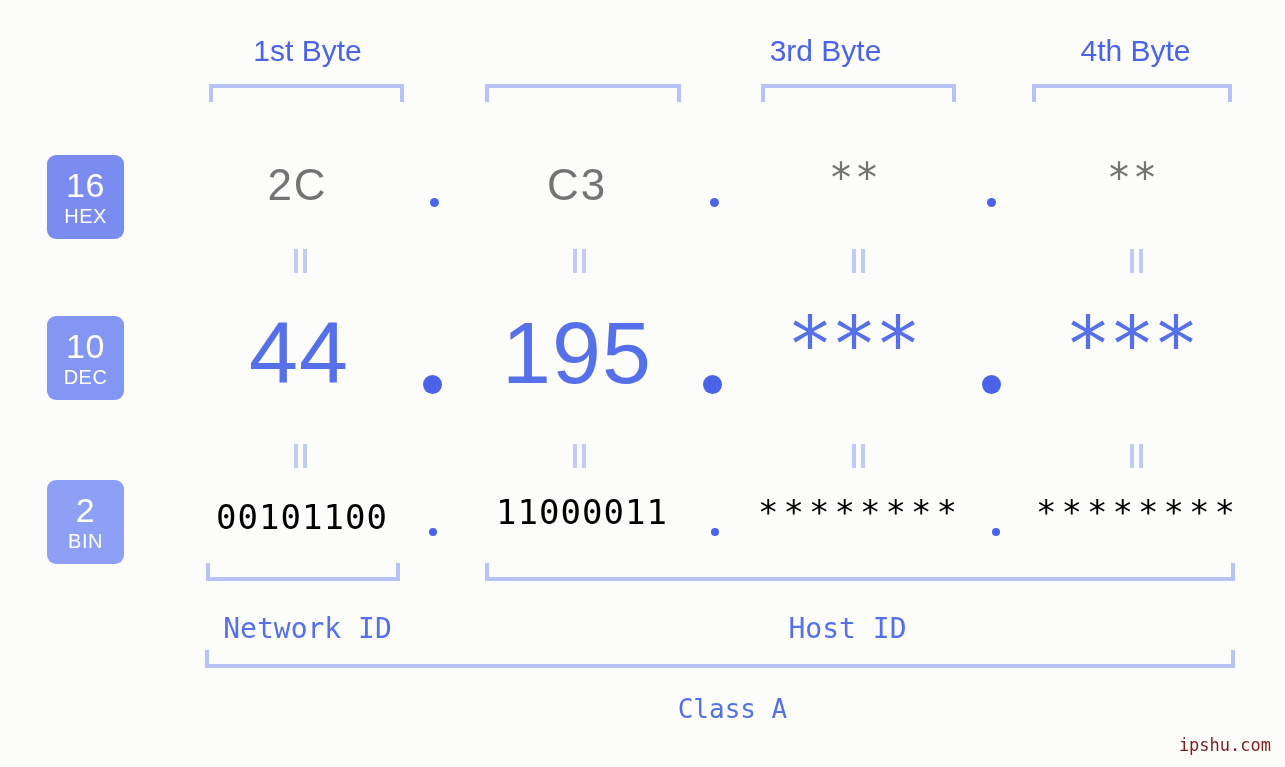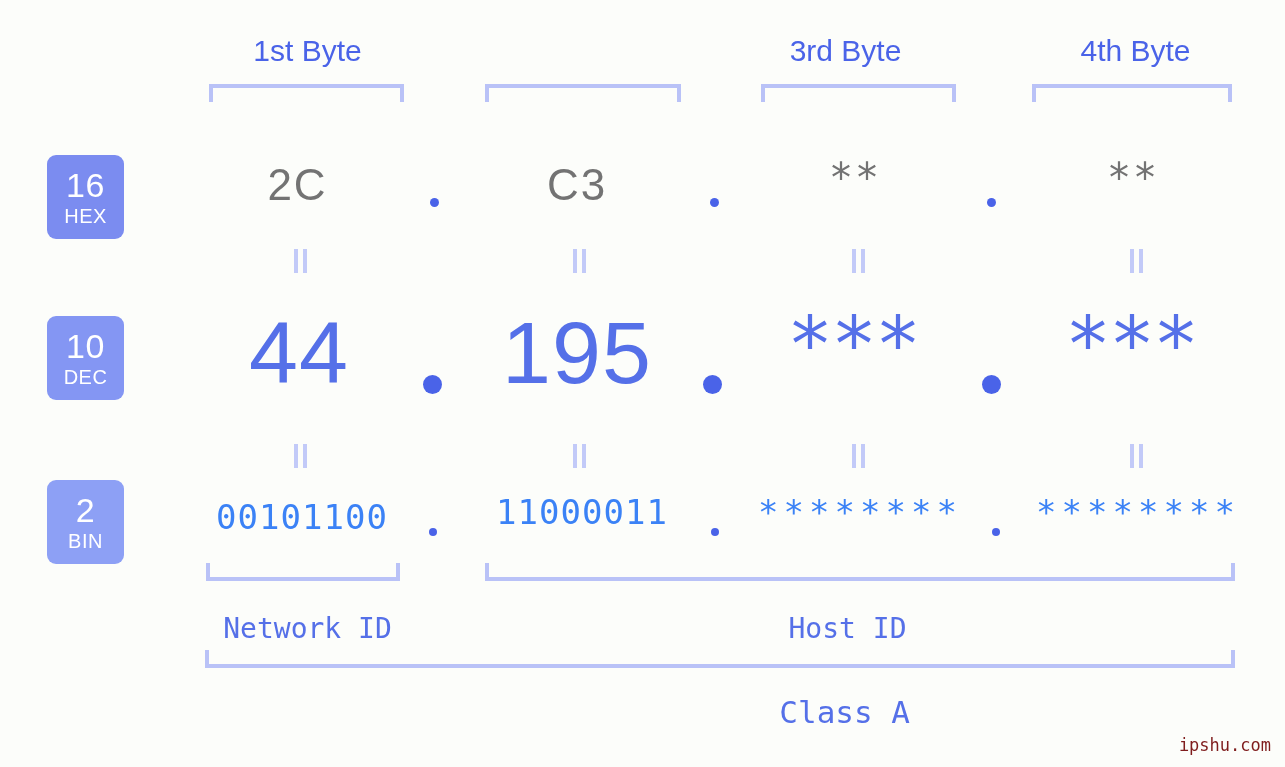--- a/index.html
+++ b/index.html
@@ -105,21 +105,21 @@
     font-family: "Liberation Sans", sans-serif;
     letter-spacing: 1px;
   }
   .row-dec .val.stars {
     font-family: "DejaVu Sans", sans-serif;
     font-size: 76px;
     letter-spacing: 6px;
   }
   .row-bin .val {
     font-size: 34px;
-    color: #3b82f6;
+    color: #000000;
     font-family: "DejaVu Sans Mono", monospace;
     letter-spacing: 1px;
   }
   .row-bin .val.stars {
     letter-spacing: 5px;
   }
 
   
   .sep-dot {
     position: absolute;
@@ -153,22 +153,22 @@
     text-align: center;
     font-size: 28px;
     color: #5570e8;
     font-family: "DejaVu Sans Mono", monospace;
     white-space: nowrap;
   }
 
   
   .class-label {
     position: absolute;
-    text-align: right;
-    font-size: 31px;
+    text-align: center;
+    font-size: 26px;
     color: #5570e8;
     font-family: "DejaVu Sans Mono", monospace;
     white-space: nowrap;
   }
 
   
   .watermark {
     position: absolute;
     right: 14px;
     bottom: 12px;
@@ -177,21 +177,21 @@
     font-family: "DejaVu Sans Mono", monospace;
     letter-spacing: 0px;
   }
 </style>
 </head>
 <body>
 
 <div id="page-root">
 
   <div class="byte-label" style="left:190px; width:235px;">1st Byte</div>
-  <div class="byte-label" style="left:728px; width:235px;text-align:center;">3rd Byte</div>
+  <div class="byte-label" style="left:708px; width:235px;text-align:center;">3rd Byte</div>
   <div class="byte-label" style="left:1018px; width:235px;">4th Byte</div>
 
   <div class="bracket-top" style="left:209px; width:195px;"></div>
   <div class="bracket-top" style="left:485px; width:196px;"></div>
   <div class="bracket-top" style="left:761px; width:195px;"></div>
   <div class="bracket-top" style="left:1032px; width:200px;"></div>
 
   <div class="base-badge" style="top:155px; height:84px; background:#7b8cf0;">
     <span class="num">16</span>
     <span class="name">HEX</span>

